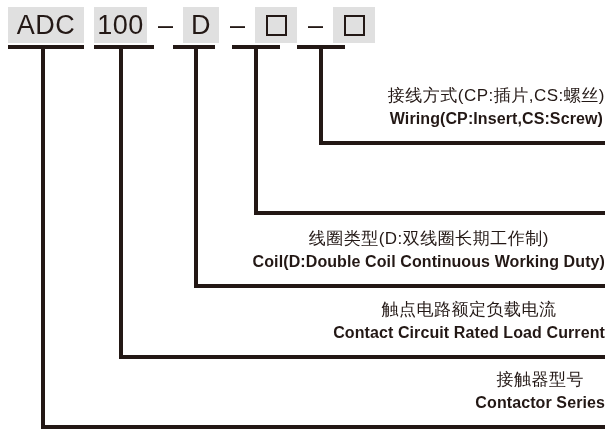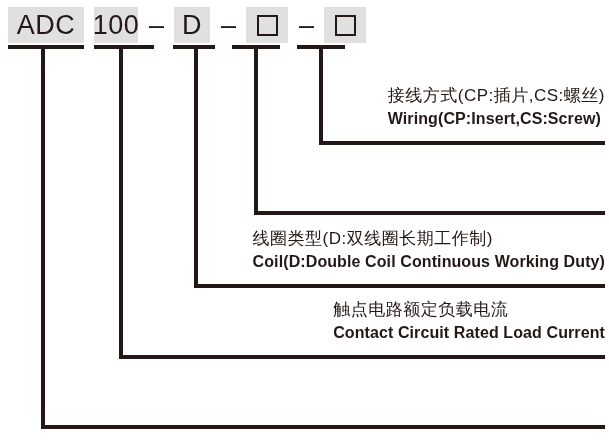--- a/index.html
+++ b/index.html
@@ -69,21 +69,21 @@
   }
   .vbar {
     position: absolute;
     background: #231815;
     width: 4px;
   }
 
   
   .label-block {
     position: absolute;
-    text-align: left;
+    text-align: center;
     color: #231815;
     white-space: nowrap;
   }
   .label-cn {
     font-size: 17px;
     line-height: 24px;
     letter-spacing: 0.5px;
   }
   .label-en {
     font-size: 16px;
@@ -93,21 +93,21 @@
   }
 </style>
 </head>
 <body>
 
 <div id="page">
 
   <div class="code-row">
     <div class="token" style="width:76px;margin-left:8px;">ADC</div>
 
-    <div class="token" style="width:44px;margin-left:10px;">100</div>
+    <div class="token" style="width:53px;margin-left:10px;">100</div>
 
     <div class="dash" style="margin-left:5px;">–</div>
 
     <div class="token" style="width:36px;margin-left:4px;">D</div>
 
     <div class="dash" style="margin-left:5px;">–</div>
 
     <div class="token sq" style="width:42px;margin-left:4px;">
       <span class="sqbox"></span>
     </div>
@@ -149,14 +149,18 @@
   <div class="label-block" style="right:4px; top:298px;">
     <div class="label-cn">触点电路额定负载电流</div>
     <div class="label-en">Contact Circuit Rated Load Current</div>
   </div>
 
   <div class="label-block" style="right:4px; top:227px;">
     <div class="label-cn">线圈类型(D:双线圈长期工作制)</div>
     <div class="label-en">Coil(D:Double Coil Continuous Working Duty)</div>
   </div>
 
+  <div class="label-block" style="right:4px; top:368px;">
+    <div class="label-cn">接触器型号</div>
+    <div class="label-en">Contactor Series</div>
+  </div>
 
 </div>
 
 </body></html>

